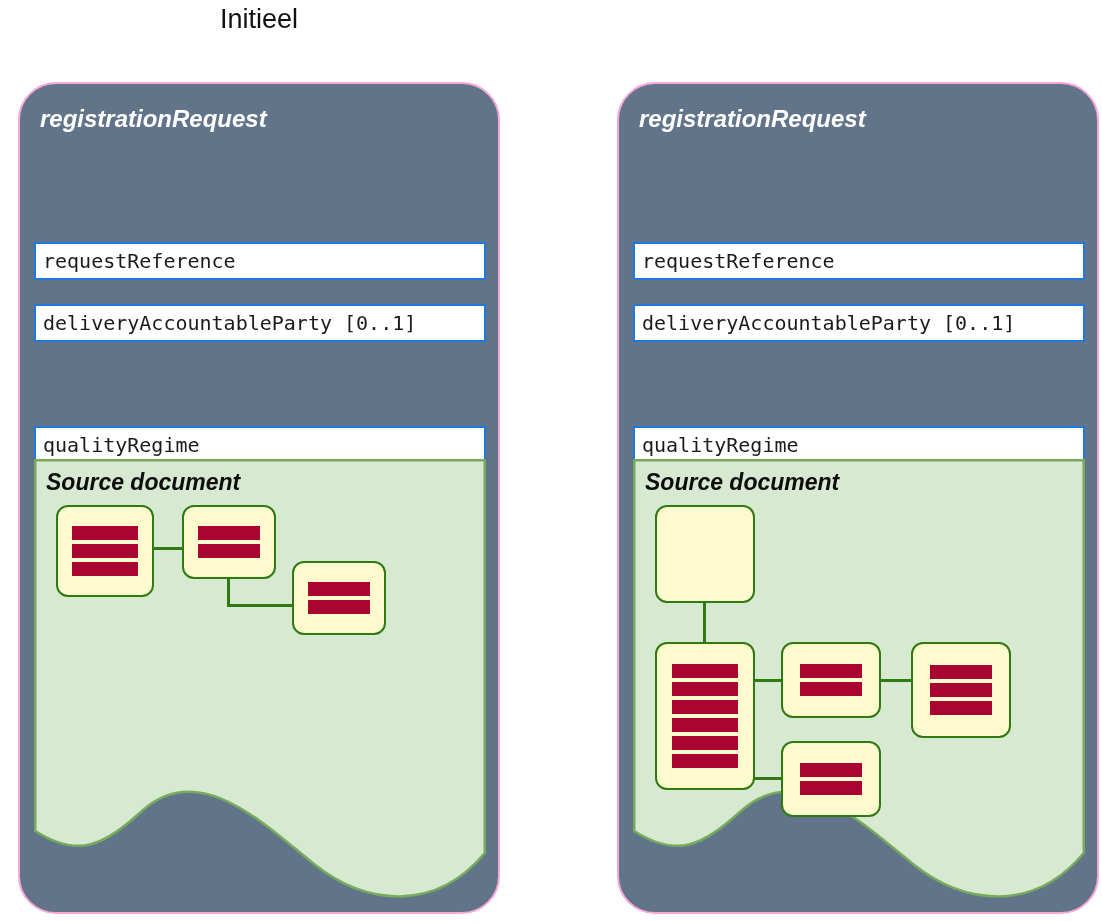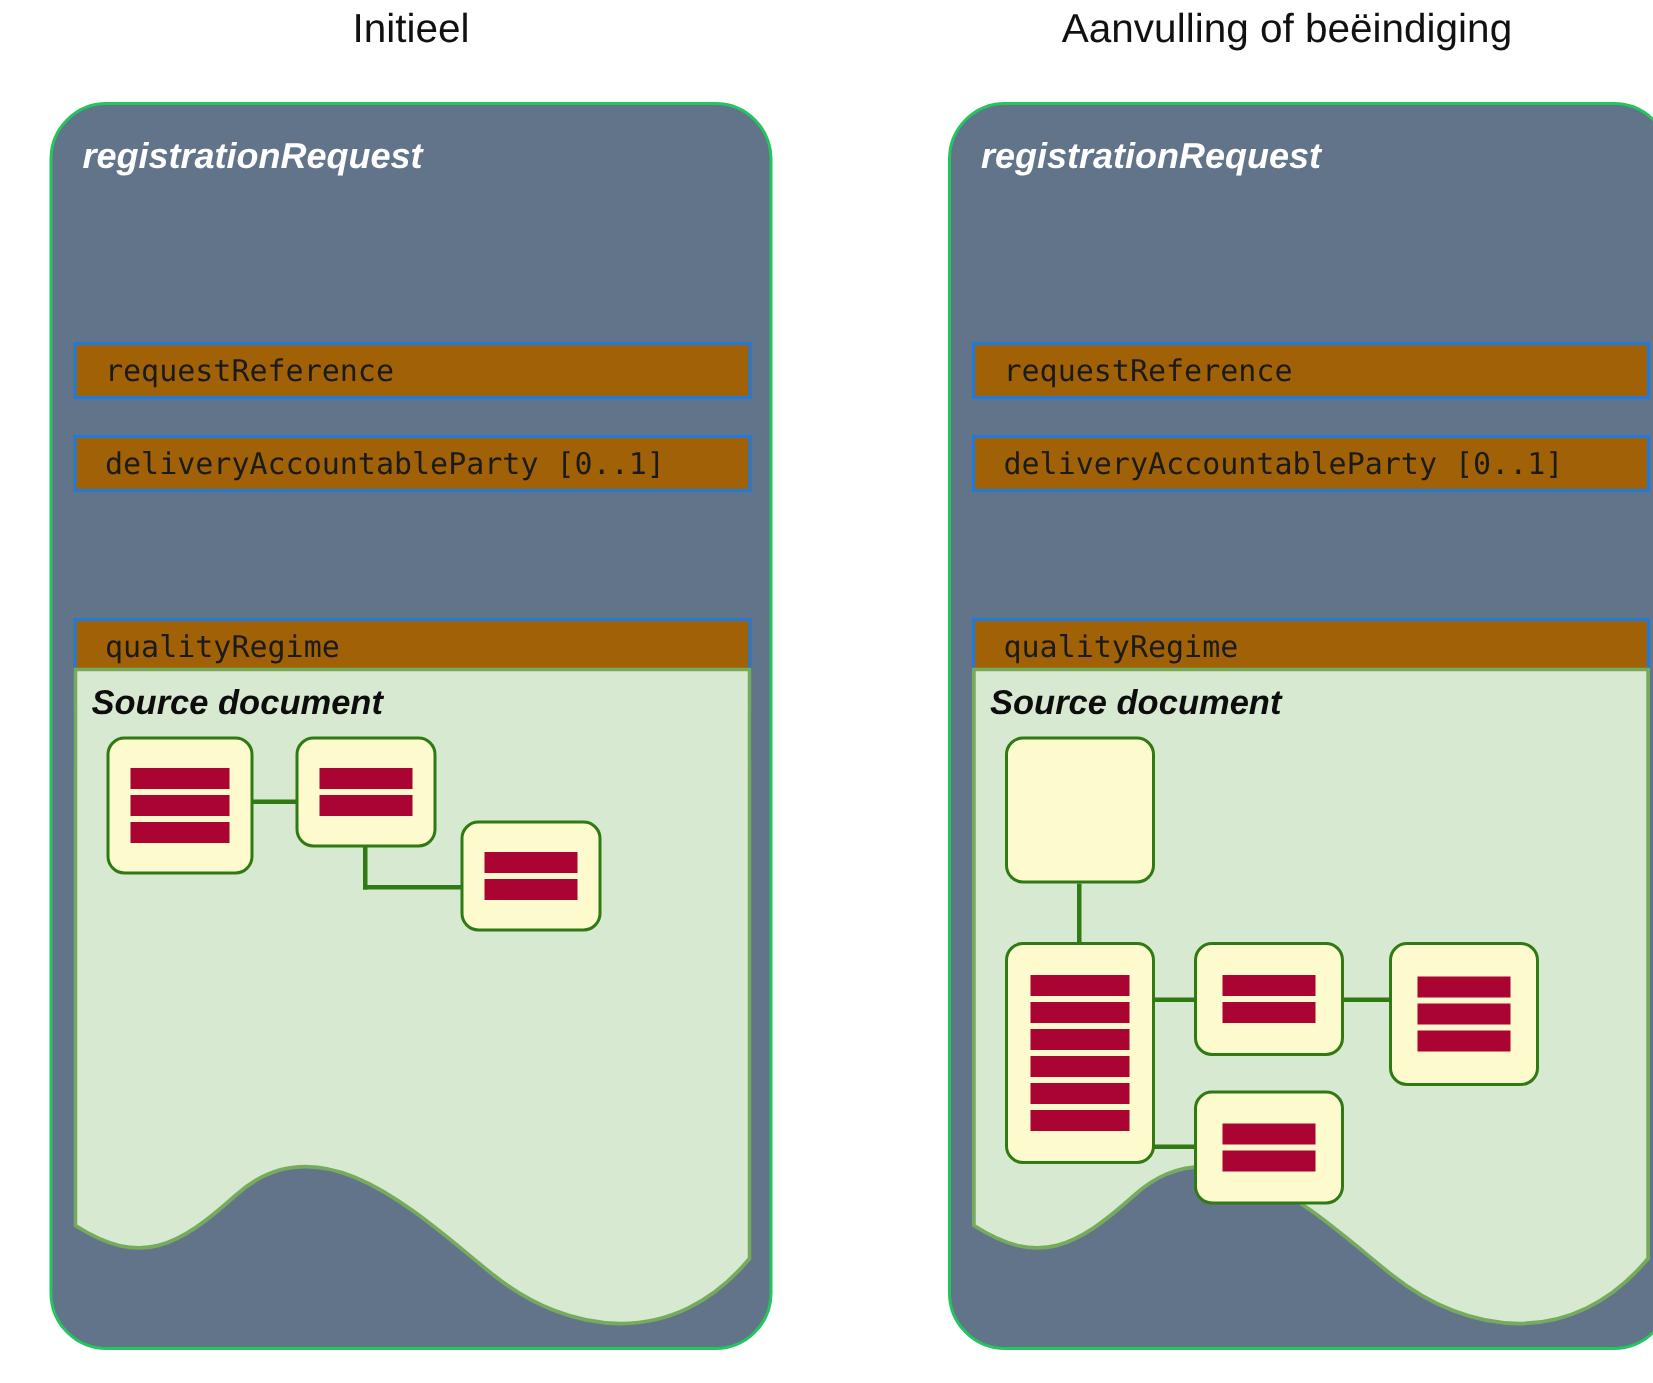--- a/index.html
+++ b/index.html
@@ -13,46 +13,45 @@
     position: relative;
     overflow: hidden;
     font-family: "Liberation Sans", sans-serif;
   }
 
   .stage {
     position: absolute;
     left: 0; top: 0;
     width: 903px;
     height: 922px;
-    margin-left: 15px;
   }
 
   
   .col-title {
     position: absolute;
     top: 4px;
     text-align: center;
     font-family: "Liberation Sans", sans-serif;
     font-size: 27px;
     font-weight: 400;
     color: #111111;
     white-space: nowrap;
     letter-spacing: 0px;
   }
   .col-title.left  { left: 0px;   width: 518px; }
   .col-title.right { left: 584px; width: 518px; }
 
   
   .panel {
     position: absolute;
-    top: 68px;
+    top: 82px;
     width: 482px;
     height: 832px;
     background: #62748a;
-    border: 2px solid #22c55e;
+    border: 2px solid #f9a8d4;
     border-radius: 38px;
     box-sizing: border-box;
     overflow: hidden;
   }
   .panel.left  { left: 18px; }
   .panel.right { left: 617px; }
 
   .panel-title {
     position: absolute;
     left: 20px;
@@ -64,26 +63,26 @@
     color: #ffffff;
     white-space: nowrap;
   }
 
   
   .field {
     position: absolute;
     left: 14px;
     width: 452px;
     height: 38px;
-    background: #a16207;
+    background: #ffffff;
     border: 2px solid #1f7ae0;
     box-sizing: border-box;
     display: flex;
     align-items: center;
-    padding-left: 19px;
+    padding-left: 7px;
   }
   .field-label {
     font-family: "DejaVu Sans Mono", monospace;
     font-size: 20px;
     color: #1b1b1b;
     white-space: nowrap;
     line-height: 1;
   }
 
   
@@ -194,21 +193,20 @@
           <div class="bar" style="width:62px;"></div>
         </div>
         <div class="node" style="left:258px; top:102px; width:94px; height:74px;">
           <div class="bar" style="width:62px;"></div>
           <div class="bar" style="width:62px;"></div>
         </div>
       </div>
     </div>
   </div>
 
-  <div class="col-title right">Aanvulling of beëindiging</div>
 
   <div class="panel right">
     <div class="panel-title">registrationRequest</div>
 
     <div class="field" style="top:158px">
       <span class="field-label">requestReference</span>
     </div>
     <div class="field" style="top:220px">
       <span class="field-label">deliveryAccountableParty [0..1]</span>
     </div>

